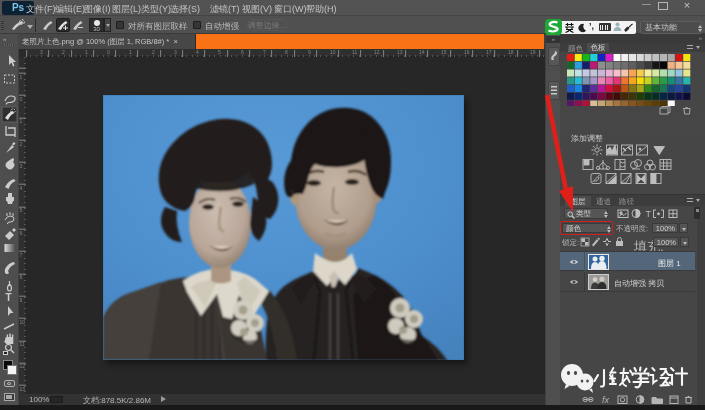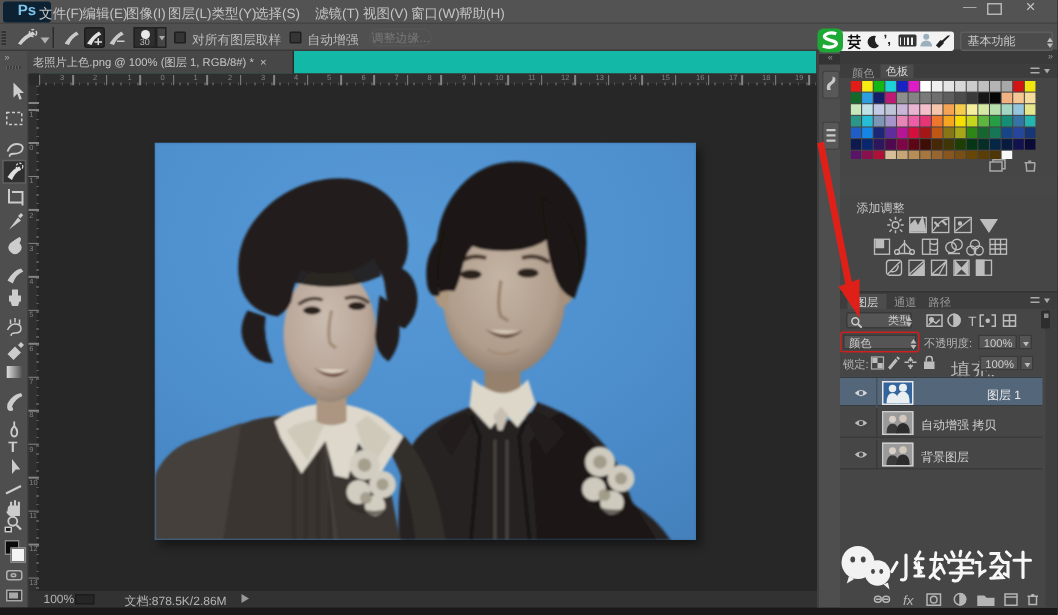--- a/index.html
+++ b/index.html
@@ -101,21 +101,21 @@
 <div class="abs" style="left:2.5px;top:326px;width:10px;height:10px;background:#0a0a0a;border:1px solid #888;"></div>
 <div class="abs" style="left:6.5px;top:331px;width:10px;height:10px;background:#f4f4f4;border:1px solid #777;"></div>
 <div class="abs" style="left:3.5px;top:346px;width:11px;height:7px;border:1px solid #b0b0b0;border-radius:2px;">
         <div style="margin:1px 2.5px;width:4px;height:3px;border-radius:50%;border:1px solid #b0b0b0;"></div>
       </div>
 <div class="abs" style="left:3.5px;top:359px;width:11px;height:8px;border:1px solid #a8a8a8;background:#3a3a3a;">
         <div style="position:absolute;left:1px;top:1px;width:6px;height:4px;background:#a8a8a8;"></div>
       </div>
 </div>
 
-<div class="abs" style="left:18px;top:34px;width:526px;height:15px;background:#14b8a6;">
+<div class="abs" style="left:18px;top:34px;width:526px;height:15px;background:#f97316;">
   <div class="abs" style="left:0;top:0;width:178px;height:15px;background:#474747;border-right:1px solid #2a2a2a;color:#c6c6c6;font-size:7.5px;line-height:15px;padding-left:4px;white-space:nowrap;overflow:hidden;">老照片上色.png @ 100% (图层 1, RGB/8#) *&nbsp;&nbsp;×</div>
 </div>
 
 <div id="hruler" class="abs" style="left:19px;top:49px;width:526px;height:8px;background:#2f2f2f;border-bottom:1px solid #242424;">
   <div class="abs" style="left:0;top:6px;width:526px;height:2px;background:repeating-linear-gradient(90deg,#555 0 1px,transparent 1px 5.575px);"></div>
   <div class="abs" style="left:0;top:1px;width:526px;height:7px;background:repeating-linear-gradient(90deg,#848484 0 1px,transparent 1px 22.3px);background-position:7.1px 0;"></div>
   <div class="abs" style="left:0;top:-0.5px;width:526px;height:7px;color:#838383;font-size:5px;">
     <span class="abs" style="left:21px;">3</span>
         <span class="abs" style="left:43px;">2</span>
         <span class="abs" style="left:66px;">1</span>
@@ -491,21 +491,21 @@
     <div class="abs" style="right:5px;top:4px;width:0;border-left:2.5px solid transparent;border-right:2.5px solid transparent;border-top:3px solid #aaa;"></div>
         <div class="abs" style="right:12px;top:3px;width:6px;height:4px;border-top:1px solid #aaa;border-bottom:1px solid #aaa;"></div>
   </div>
   <div id="layersbody" class="abs" style="left:0;top:172px;width:145px;height:199px;background:#464646;">
         <div class="abs" style="left:137px;top:0;width:8px;height:199px;background:#3f3f3f;"></div>
 
     <div class="abs" style="left:4px;top:2px;width:44px;height:11px;background:#555555;border:1px solid #3a3a3a;border-radius:2px;color:#ccc;font-size:7.5px;line-height:10px;">
       <svg style="position:absolute;left:2px;top:2px;" width="8" height="8" viewBox="0 0 8 8">
             <circle cx="3.2" cy="3.2" r="2.3" fill="none" stroke="#ccc" stroke-width="1"></circle>
             <path d="M5 5 L7.5 7.5" stroke="#ccc" stroke-width="1.2"></path>
-          </svg><span style="margin-left:27px;">类型</span><span class="spn" style="position:absolute;right:3px;top:2px;"></span>
+          </svg><span style="margin-left:11px;">类型</span><span class="spn" style="position:absolute;right:3px;top:2px;"></span>
     </div>
     <svg class="abs" style="left:57px;top:2px;" width="70" height="11" viewBox="0 0 70 11">
       <g fill="none" stroke="#bdbdbd" stroke-width="1">
       <rect x="1" y="2" width="10" height="7.5"></rect>
             <circle cx="4" cy="5" r="1.2" fill="#bdbdbd"></circle>
             <path d="M2 8.5 l3 -2.5 2 1.5 2.5 -2.5"></path>
       <circle cx="19" cy="5.5" r="4"></circle>
             <path d="M19 1.5 a4 4 0 0 1 0 8z" fill="#bdbdbd"></path>
       <text x="28.5" y="9" font-size="9" fill="#bdbdbd" stroke="none" font-family="Liberation Serif">T</text>
       <path d="M39 2 h-2.5 v7.5 h2.5 M44 2 h2.5 v7.5 h-2.5"></path>
@@ -574,39 +574,20 @@
               <g>
                 <circle cx="6" cy="4.5" r="2.3" fill="#d8d0c8"></circle>
                 <path d="M2 14 q0 -6.5 4 -6.5 q4 0 4 6.5z" fill="#3a3a3a"></path>
                 <circle cx="13" cy="4" r="2.5" fill="#d2c8bc"></circle>
                 <path d="M8.5 14 q0 -7 4.5 -7 q4.5 0 4.5 7z" fill="#2c2c2c"></path>
               </g>
             </svg>
       </div>
       <div class="abs" style="left:54px;top:6px;color:#cfcfcf;font-size:8px;">自动增强 拷贝</div>
     </div>
-    <div class="abs" style="left:0;top:87px;width:135px;height:20px;background:#464646;border-bottom:1px solid #3a3a3a;">
-      <svg class="abs" style="left:9px;top:6px;" width="10" height="8" viewBox="0 0 12 9">
-            <path d="M1 4.5 q5 -5 10 0 q-5 5 -10 0z" fill="#bdbdbd"></path>
-            <circle cx="6" cy="4.5" r="1.8" fill="#464646"></circle>
-          </svg>
-      <div class="abs" style="left:24px;top:0;width:1px;height:20px;background:#3a3a3a;"></div>
-      <div class="abs" style="left:28px;top:2px;width:21px;height:16px;background:#8a8a8a;border:1px solid #ccc;">
-        <svg width="19" height="14" viewBox="0 0 19 14">
-              <rect width="19" height="14" fill="#9a9a9a"></rect>
-              <g>
-                <circle cx="6" cy="4.5" r="2.3" fill="#d8d0c8"></circle>
-                <path d="M2 14 q0 -6.5 4 -6.5 q4 0 4 6.5z" fill="#3a3a3a"></path>
-                <circle cx="13" cy="4" r="2.5" fill="#d2c8bc"></circle>
-                <path d="M8.5 14 q0 -7 4.5 -7 q4.5 0 4.5 7z" fill="#2c2c2c"></path>
-              </g>
-            </svg>
-      </div>
-      <div class="abs" style="left:54px;top:6px;color:#cfcfcf;font-size:8px;">背景图层</div>
-    </div>
 
     <svg class="abs" style="left:22px;top:189px;" width="112" height="9" viewBox="0 0 112 9">
       <g fill="none" stroke="#b5b5b5" stroke-width="1">
       <path d="M2 4.5 h3 M7 4.5 h3 a2 2 0 0 0 0 -0.01"></path>
             <rect x="1" y="2.5" width="4.5" height="4" rx="2"></rect>
             <rect x="6.5" y="2.5" width="4.5" height="4" rx="2"></rect>
       <text x="20" y="8" font-size="9" font-style="italic" fill="#b5b5b5" stroke="none" font-family="Liberation Serif">fx</text>
       <rect x="36" y="1" width="9" height="7.5"></rect>
             <circle cx="40.5" cy="4.75" r="2.2"></circle>
       <circle cx="58" cy="4.5" r="3.8"></circle>

